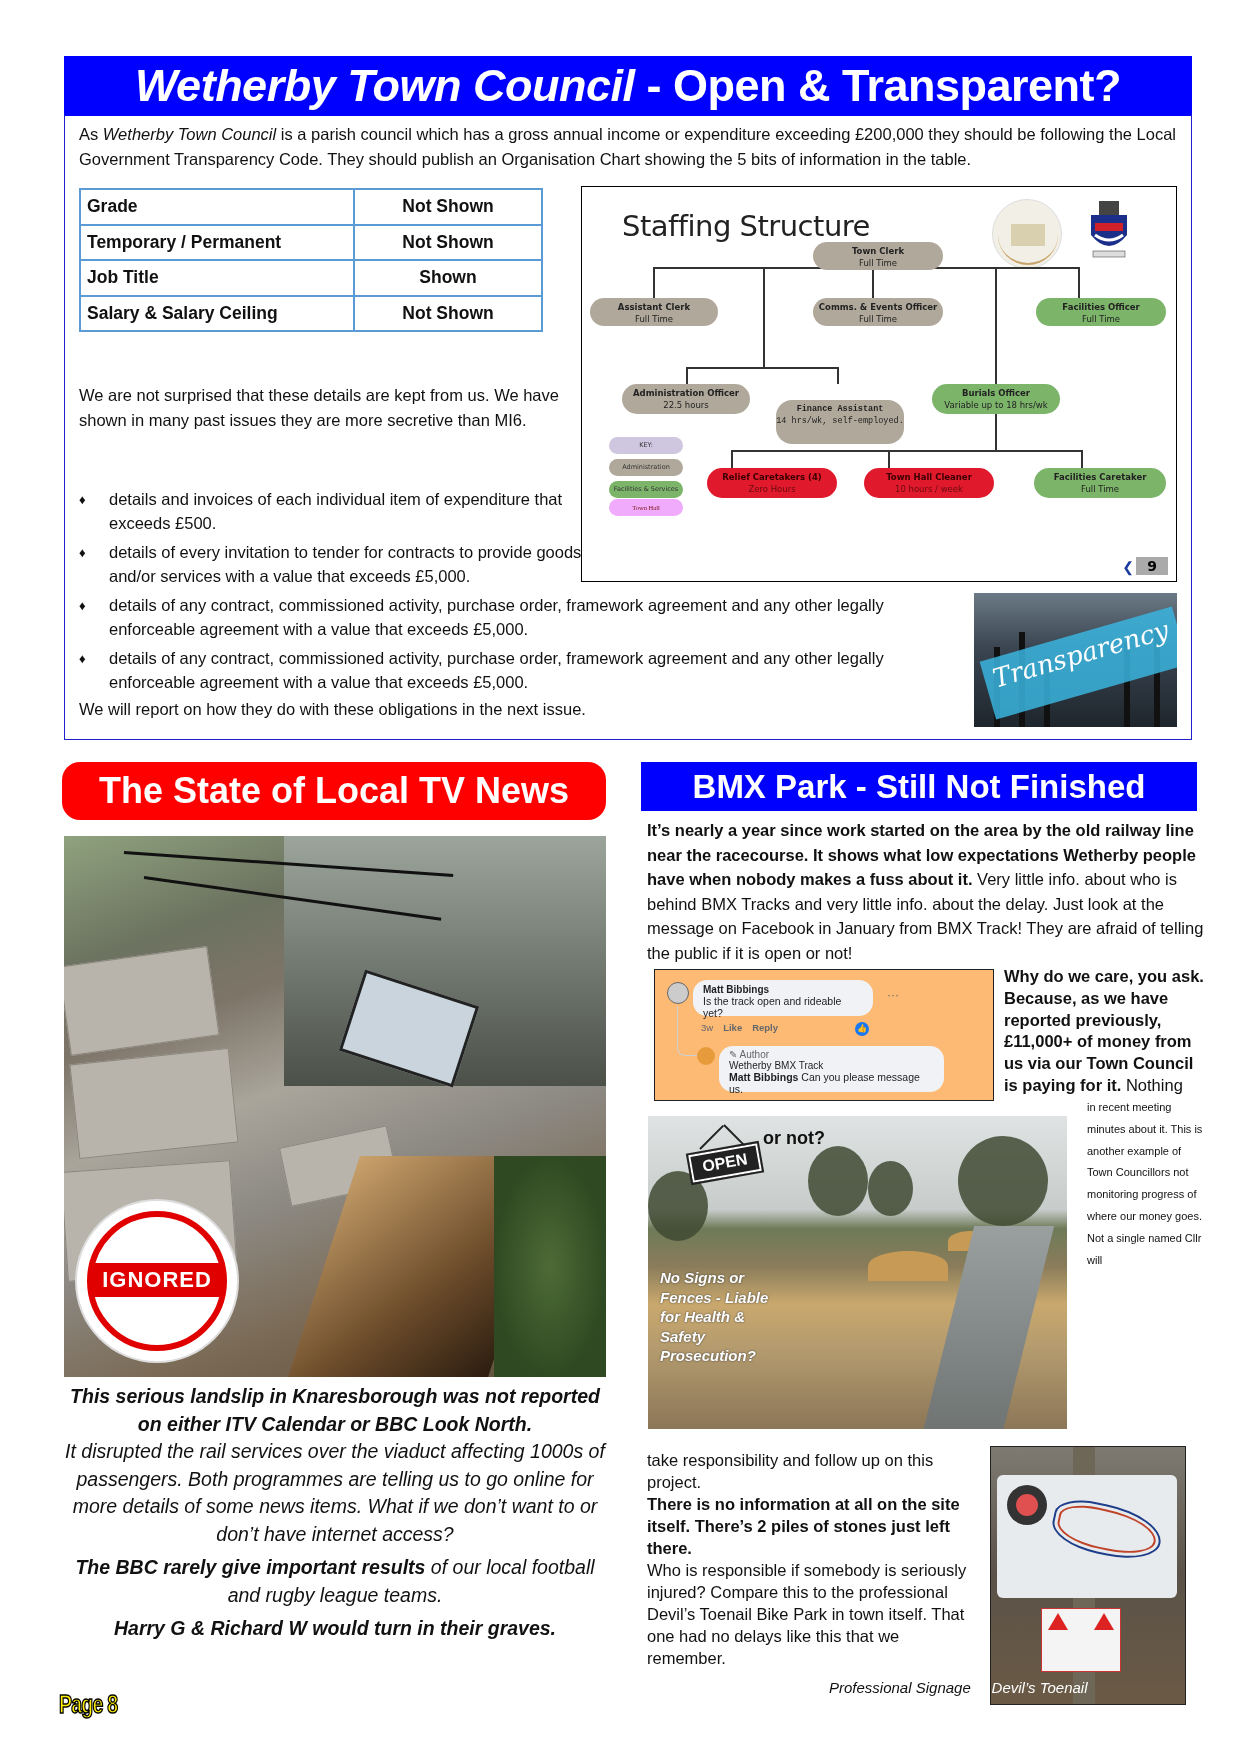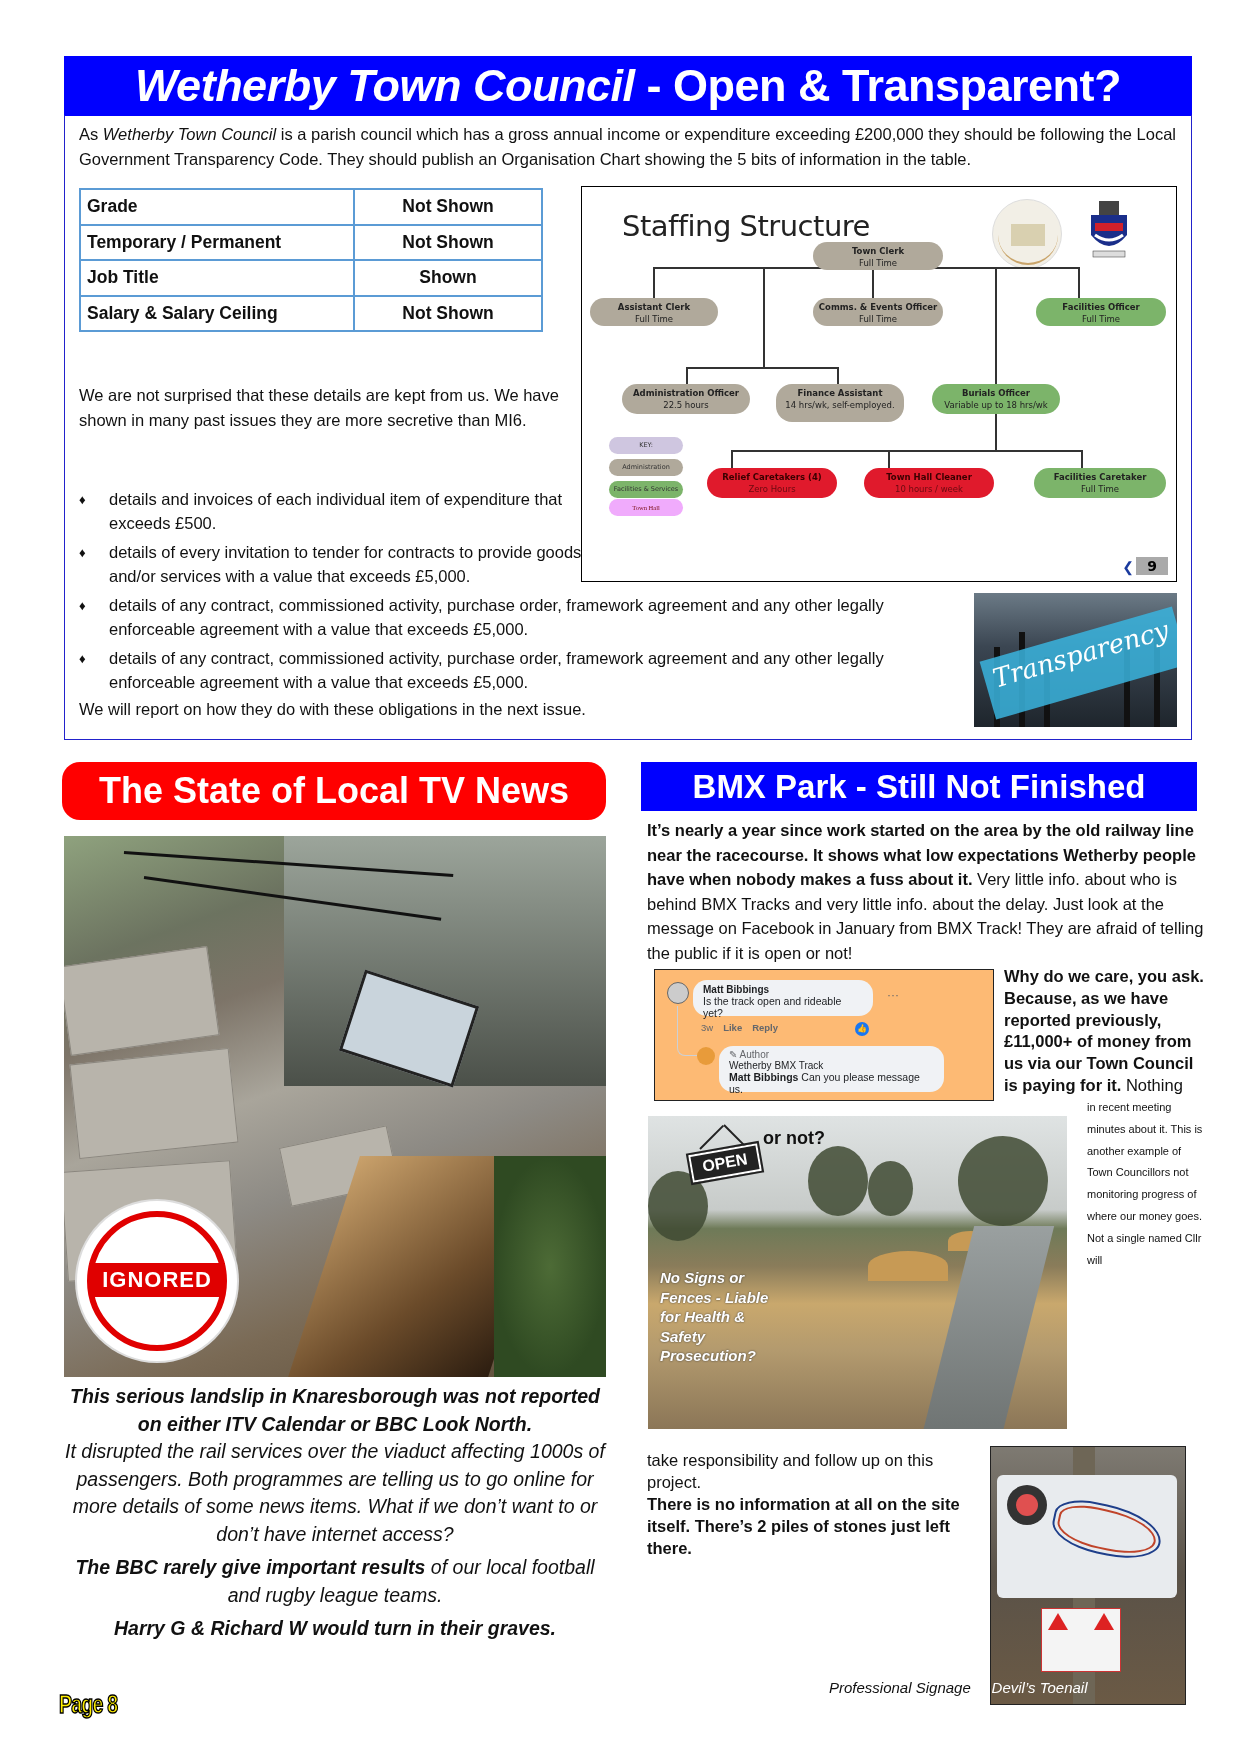--- a/index.html
+++ b/index.html
@@ -284,21 +284,21 @@
       <span>Full Time</span>
     </div>
   <div class="node green" style="left:454px;top:111px;width:130px;height:28px;">
       <b>Facilities Officer</b>
       <span>Full Time</span>
     </div>
   <div class="node gray" style="left:40px;top:197px;width:128px;height:30px;">
       <b>Administration Officer</b>
       <span>22.5 hours</span>
     </div>
-  <div class="node gray" style="left:194px;top:197px;width:128px;height:38px;">
+  <div class="node gray" style="left:194px;top:213px;width:128px;height:44px;font-family:Liberation Mono, monospace;">
       <b>Finance Assistant</b>
       <span>14 hrs/wk, self-employed.</span>
     </div>
   <div class="node green" style="left:350px;top:197px;width:128px;height:30px;">
       <b>Burials Officer</b>
       <span>Variable up to 18 hrs/wk</span>
     </div>
   <div class="node red" style="left:125px;top:281px;width:130px;height:30px;">
       <b>Relief Caretakers (4)</b>
       <span>Zero Hours</span>
@@ -394,20 +394,21 @@
   <div class="path"></div>
 </div>
 <div id="open-string" class="abs"></div>
 <div id="open-sign" class="abs">OPEN</div>
 <div id="or-not" class="abs">or not?</div>
 <div id="no-signs" class="abs">No Signs or Fences - Liable for Health &amp; Safety Prosecution?</div>
 
 <div id="bmx-bottom" class="abs">
   <span class="p">take responsibility and follow up on this project.</span>
   <span class="p"><b>There is no information at all on the site itself. There’s 2 piles of stones just left there.</b></span>
+  <span class="p">Who is responsible if somebody is seriously injured? Compare this to the professional Devil’s Toenail Bike Park in town itself. That one had no delays like this that we remember.</span>
 </div>
 
 <div id="signage" class="abs">
   <div class="trunk"></div>
   <div class="board1">
       <div class="disk"></div>
       <div class="loop"></div>
       <div class="loop2"></div>
     </div>
   <div class="board2">

